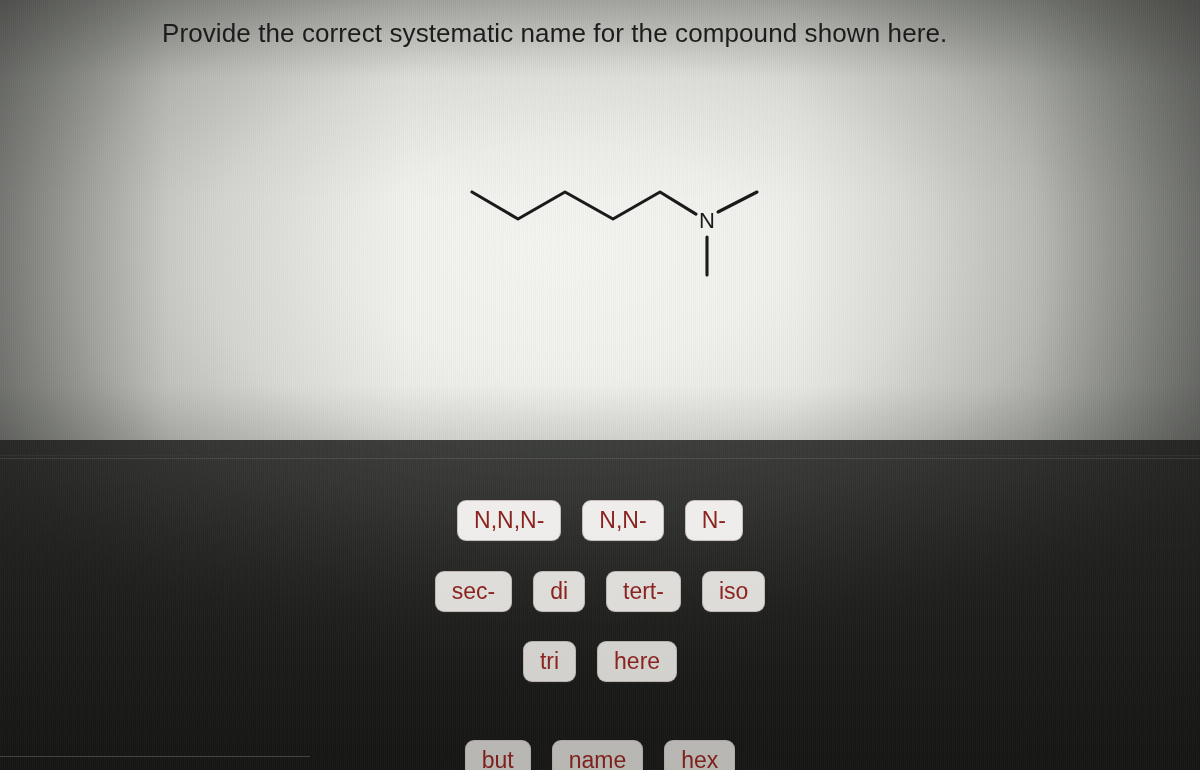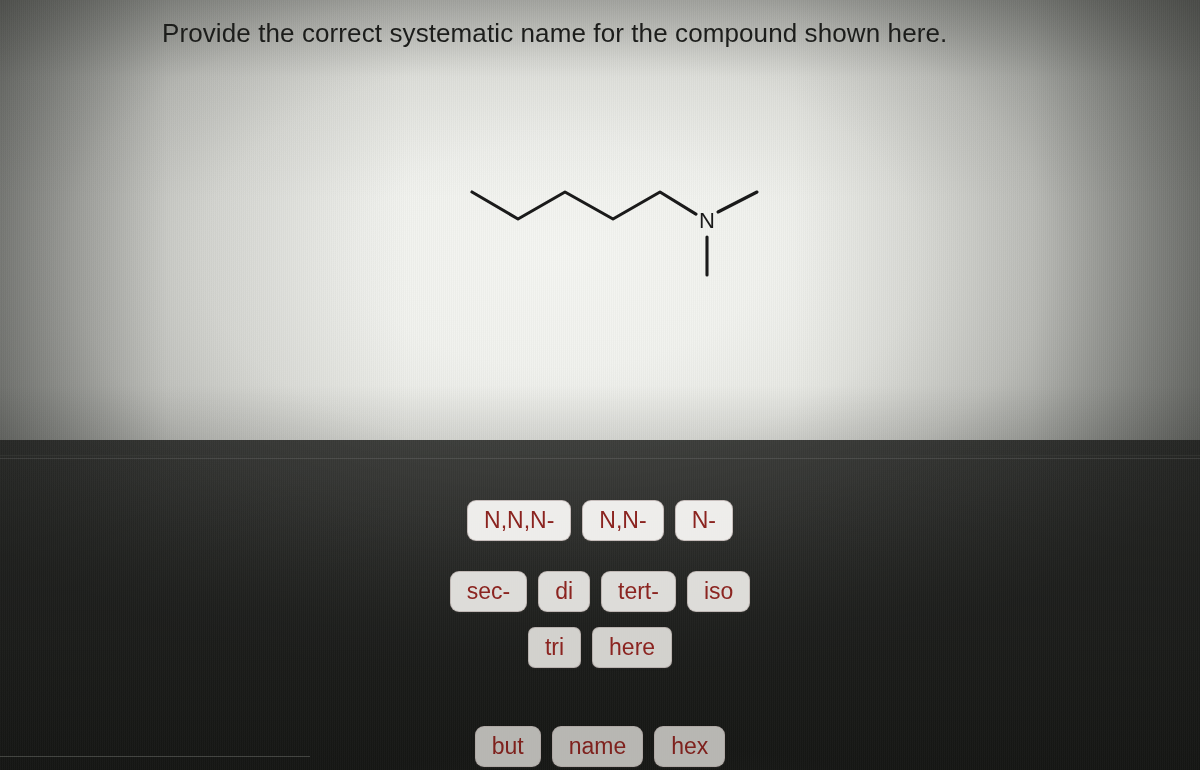--- a/index.html
+++ b/index.html
@@ -164,45 +164,45 @@
   .answer-area {
     position: absolute;
     left: 0;
     top: 500px;
     width: 1200px;
   }
   .tile-row {
     display: flex;
     justify-content: center;
     align-items: center;
-    gap: 11px;
+    gap: 21px;
     margin-bottom: 28px;
   }
   .tile {
     display: inline-flex;
     align-items: center;
     justify-content: center;
     height: 41px;
     padding: 0 16px;
     border: 1px solid rgba(196,186,184,0.95);
     border-radius: 9px;
     background: rgba(250,249,246,0.94);
     color: #8b2420;
     font-size: 23px;
     line-height: 1;
     white-space: nowrap;
     box-shadow: 0 1px 2px rgba(90,90,85,0.18);
   }
   
   .row-2 .tile { background: rgba(242,241,237,0.90); border-color: rgba(188,180,177,0.9); }
-  .row-3 .tile { background: rgba(236,235,230,0.88); border-color: rgba(182,174,171,0.88); border-radius: 7px; }
+  .row-3 .tile { background: rgba(236,235,230,0.88); border-color: rgba(182,174,171,0.88); }
   .row-4 .tile { background: rgba(224,223,218,0.80); border-color: rgba(172,164,161,0.8); color: #7e211d; margin-top: 28px; }
 
   .row-1 { margin-bottom: 30px; }
-  .row-2 { margin-bottom: 15px; }
+  .row-2 { margin-bottom: 29px; }
   .row-3 { margin-bottom: 30px; }
   .row-4 { margin-bottom: 27px; }
 </style>
 </head>
 <body>
 
 <div id="screenshot">
 
   <div class="surface"></div>
   <div class="glow-main"></div>

